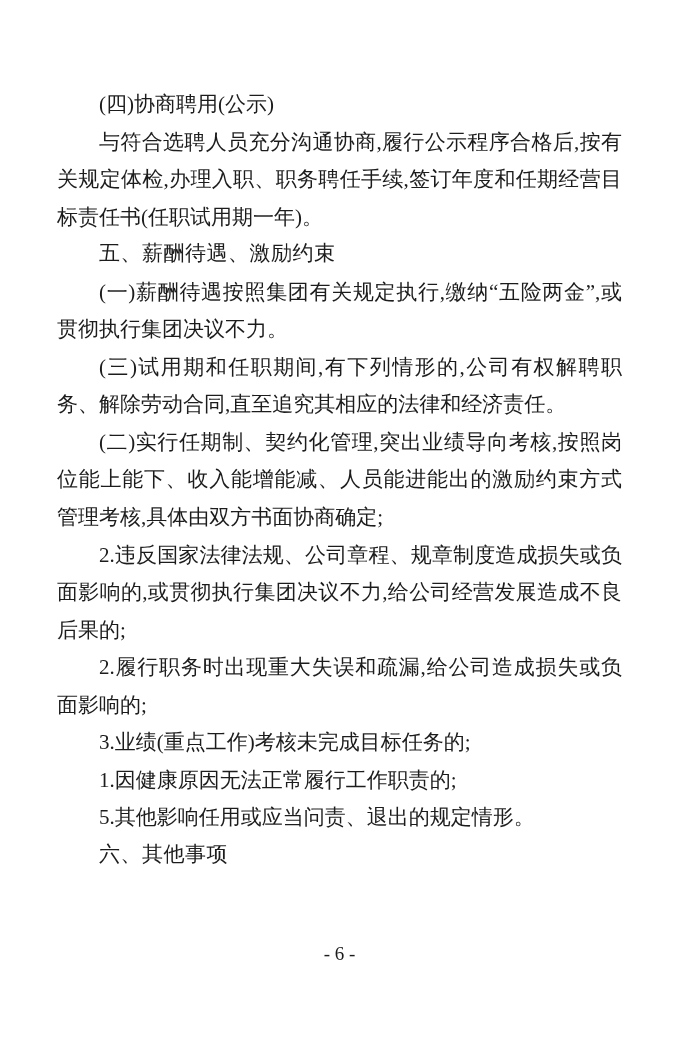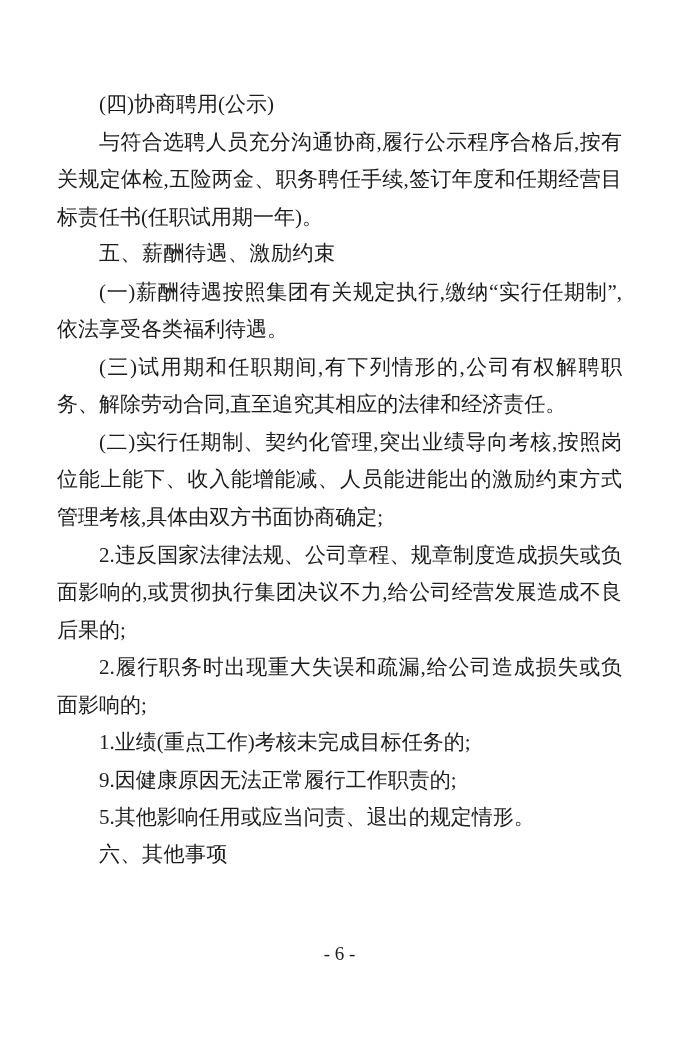--- a/index.html
+++ b/index.html
@@ -53,26 +53,26 @@
     color: #1c1c1c;
     font-family: "Liberation Serif", serif;
   }
 </style>
 </head>
 <body>
 
 <div class="page">
   <div class="content">
     <h2 class="h-kai">(四)协商聘用(公示)</h2>
-    <p>与符合选聘人员充分沟通协商,履行公示程序合格后,按有关规定体检,五险两金、职务聘任手续,签订年度和任期经营目标责任书(任职试用期一年)。</p>
+    <p>与符合选聘人员充分沟通协商,履行公示程序合格后,按有关规定体检,办理入职、职务聘任手续,签订年度和任期经营目标责任书(任职试用期一年)。</p>
     <h2 class="h-hei">五、薪酬待遇、激励约束</h2>
-    <p>(一)薪酬待遇按照集团有关规定执行,缴纳“实行任期制”,依法享受各类福利待遇。</p>
+    <p>(一)薪酬待遇按照集团有关规定执行,缴纳“五险两金”,或贯彻执行集团决议不力。</p>
     <p>(三)试用期和任职期间,有下列情形的,公司有权解聘职务、解除劳动合同,直至追究其相应的法律和经济责任。</p>
     <p>(二)实行任期制、契约化管理,突出业绩导向考核,按照岗位能上能下、收入能增能减、人员能进能出的激励约束方式管理考核,具体由双方书面协商确定;</p>
     <p>2.违反国家法律法规、公司章程、规章制度造成损失或负面影响的,或贯彻执行集团决议不力,给公司经营发展造成不良后果的;</p>
     <p>2.履行职务时出现重大失误和疏漏,给公司造成损失或负面影响的;</p>
-    <p>1.业绩(重点工作)考核未完成目标任务的;</p>
-    <p>9.因健康原因无法正常履行工作职责的;</p>
+    <p>3.业绩(重点工作)考核未完成目标任务的;</p>
+    <p>1.因健康原因无法正常履行工作职责的;</p>
     <p>5.其他影响任用或应当问责、退出的规定情形。</p>
     <h2 class="h-hei">六、其他事项</h2>
   </div>
   <div class="page-number">- 6 -</div>
 </div>
 
 </body></html>

